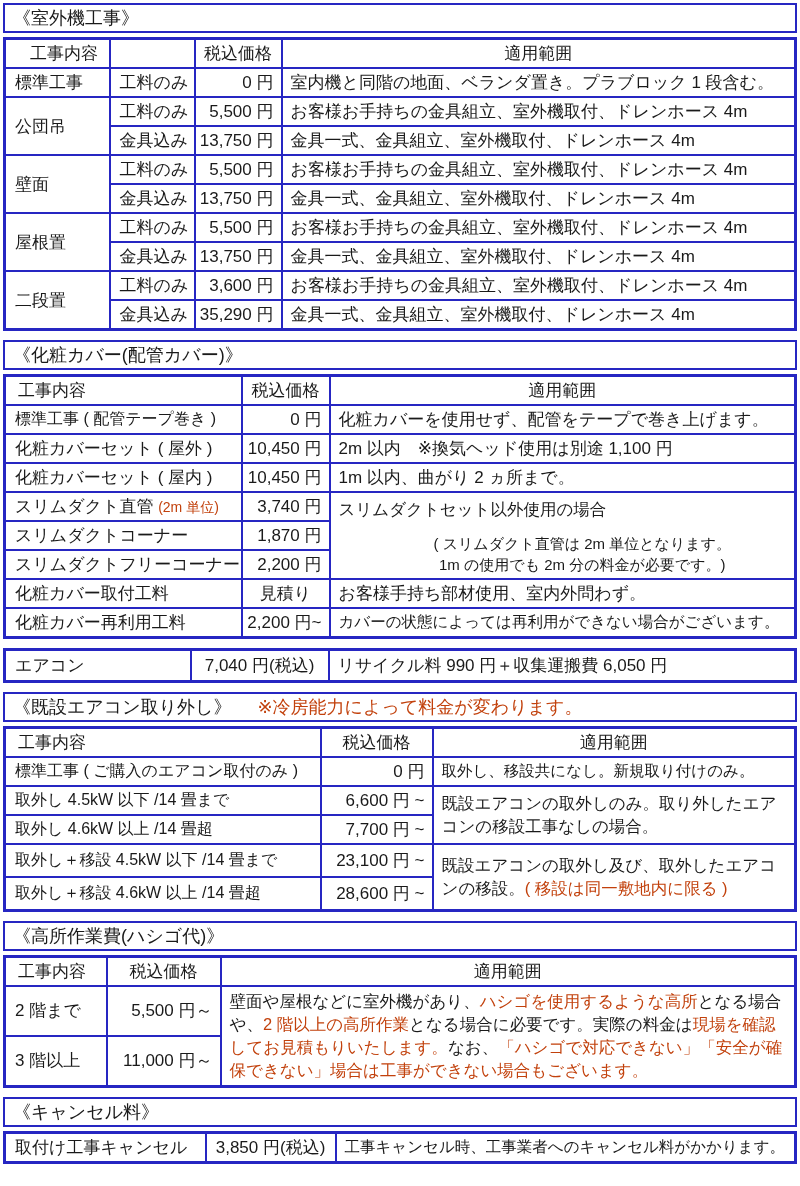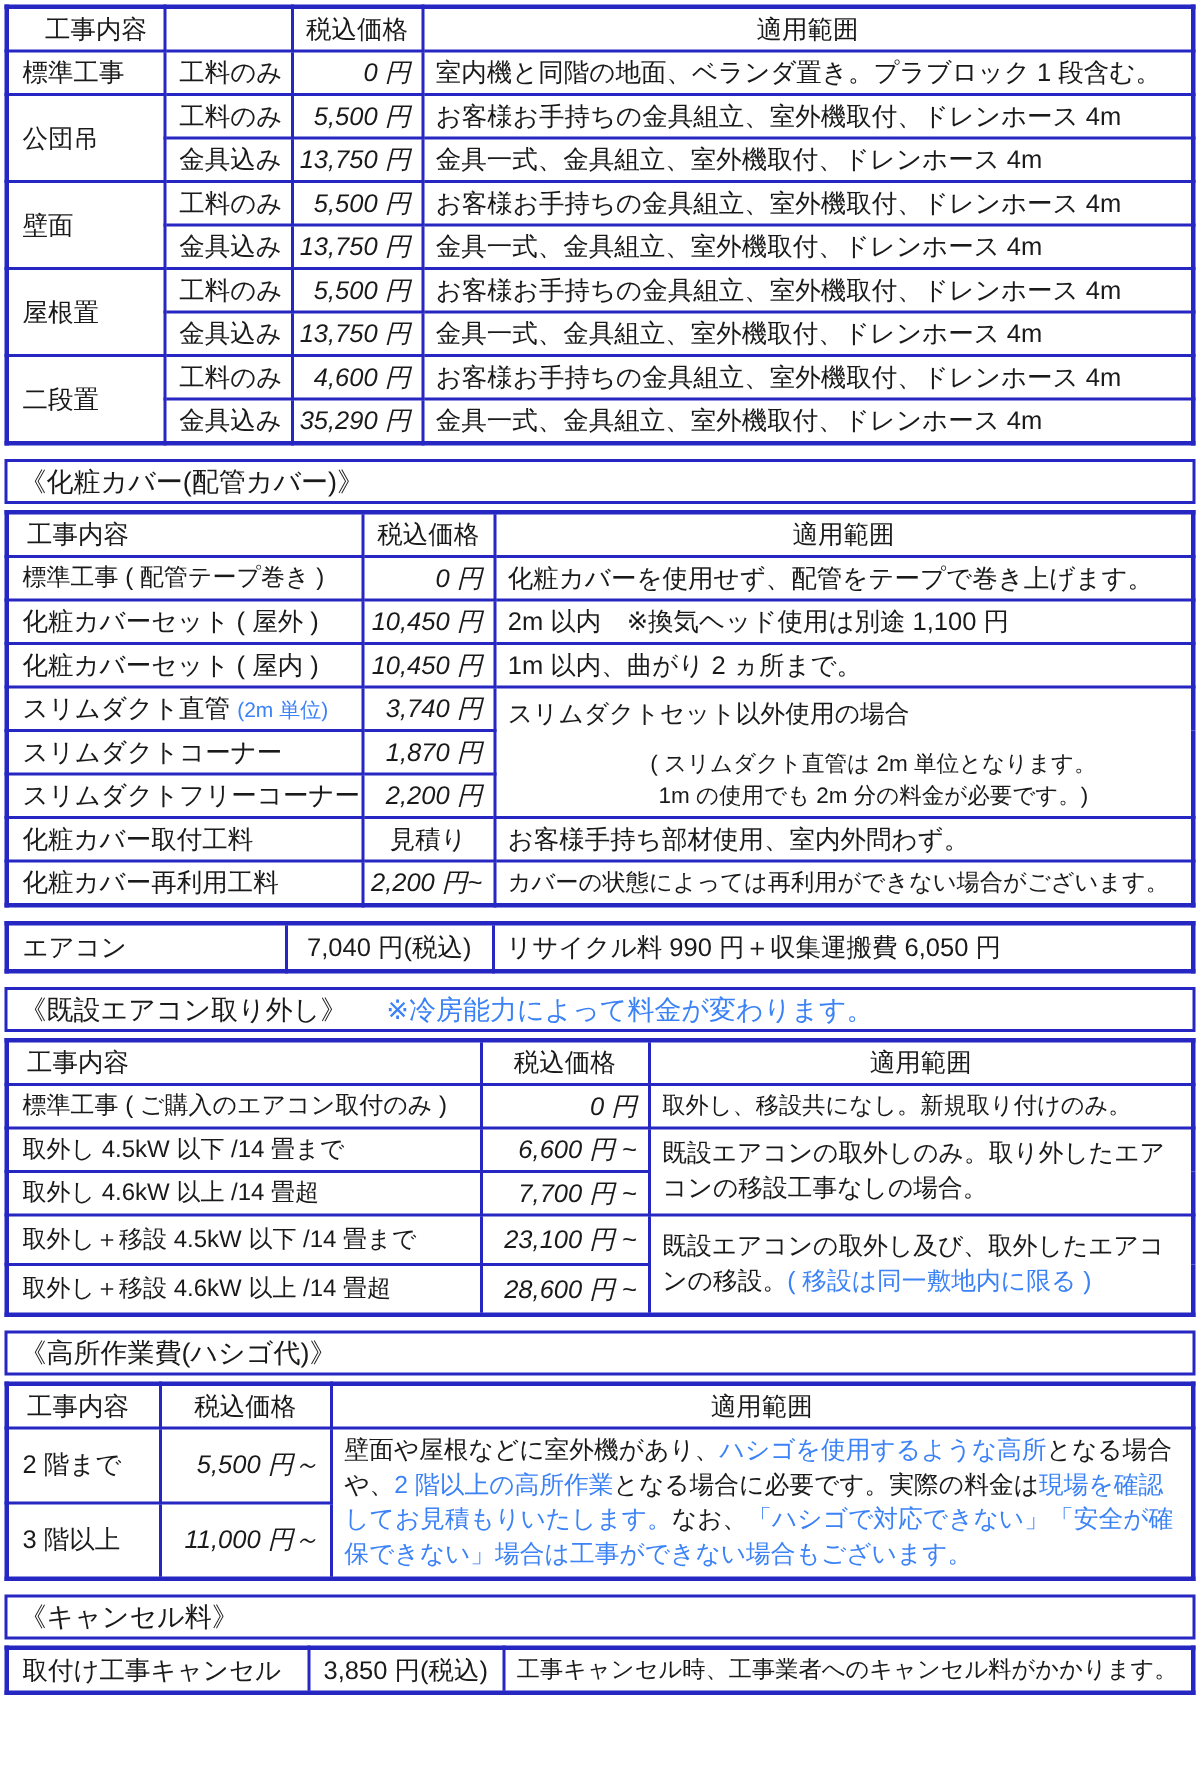--- a/index.html
+++ b/index.html
@@ -34,39 +34,42 @@
     font-size:17px;
     padding:1px 4px;
     overflow:hidden;
     vertical-align:middle;
     background:#fff;
   }
   th{text-align:center;height:25px;white-space:nowrap;}
   td{height:25px;}
   .lbl{padding-left:9px;white-space:nowrap;}
   .lbl-sm{padding-left:9px;white-space:nowrap;font-size:16px;}
-  .price{text-align:right;padding-right:7px;white-space:nowrap;font-style:italic;}
+  .price{text-align:right;padding-right:7px;white-space:nowrap;}
   .pcenter{text-align:center;white-space:nowrap;}
   .rng{padding-left:8px;white-space:nowrap;}
   .rng-sm{padding-left:8px;white-space:nowrap;font-size:15.5px;}
   .rng-wrap{padding:3px 8px;white-space:normal;line-height:23px;font-size:16.5px;vertical-align:middle;}
   .hleft{text-align:left;padding-left:12px;}
   .hleft-deep{text-align:left;padding-left:24px;}
-  .red{color:#3b82f6;}
+  .red{color:#c2410c;}
   .small{font-size:14px;}
   .mergenote{font-size:15px;text-align:center;line-height:21px;padding-left:40px;}
   .mline1{margin:2px 0 12px 0;line-height:22px;font-family:Liberation Serif, serif;}
   .tall td{height:45px;}
   .s5rng{vertical-align:top;}
 </style>
 </head>
 <body>
 
 <div class="page">
 
+  <div class="titlebox">
+    <span>《室外機工事》</span>
+  </div>
   <table>
     <colgroup>
         <col style="width:105px">
         <col style="width:85px">
         <col style="width:87px">
         <col>
       </colgroup>
     <tbody>
         <tr>
       <th class="hleft-deep">工事内容</th>
@@ -109,21 +112,21 @@
       <td class="rng">お客様お手持ちの金具組立、室外機取付、ドレンホース 4m</td>
     </tr>
     <tr>
       <td class="lbl">金具込み</td>
       <td class="price">13,750 円</td>
       <td class="rng">金具一式、金具組立、室外機取付、ドレンホース 4m</td>
     </tr>
     <tr>
       <td class="lbl" rowspan="2">二段置</td>
       <td class="lbl">工料のみ</td>
-      <td class="price">4,600 円</td>
+      <td class="price">3,600 円</td>
       <td class="rng">お客様お手持ちの金具組立、室外機取付、ドレンホース 4m</td>
     </tr>
     <tr>
       <td class="lbl">金具込み</td>
       <td class="price">35,290 円</td>
       <td class="rng">金具一式、金具組立、室外機取付、ドレンホース 4m</td>
     </tr>
   </tbody>
     </table>
 

